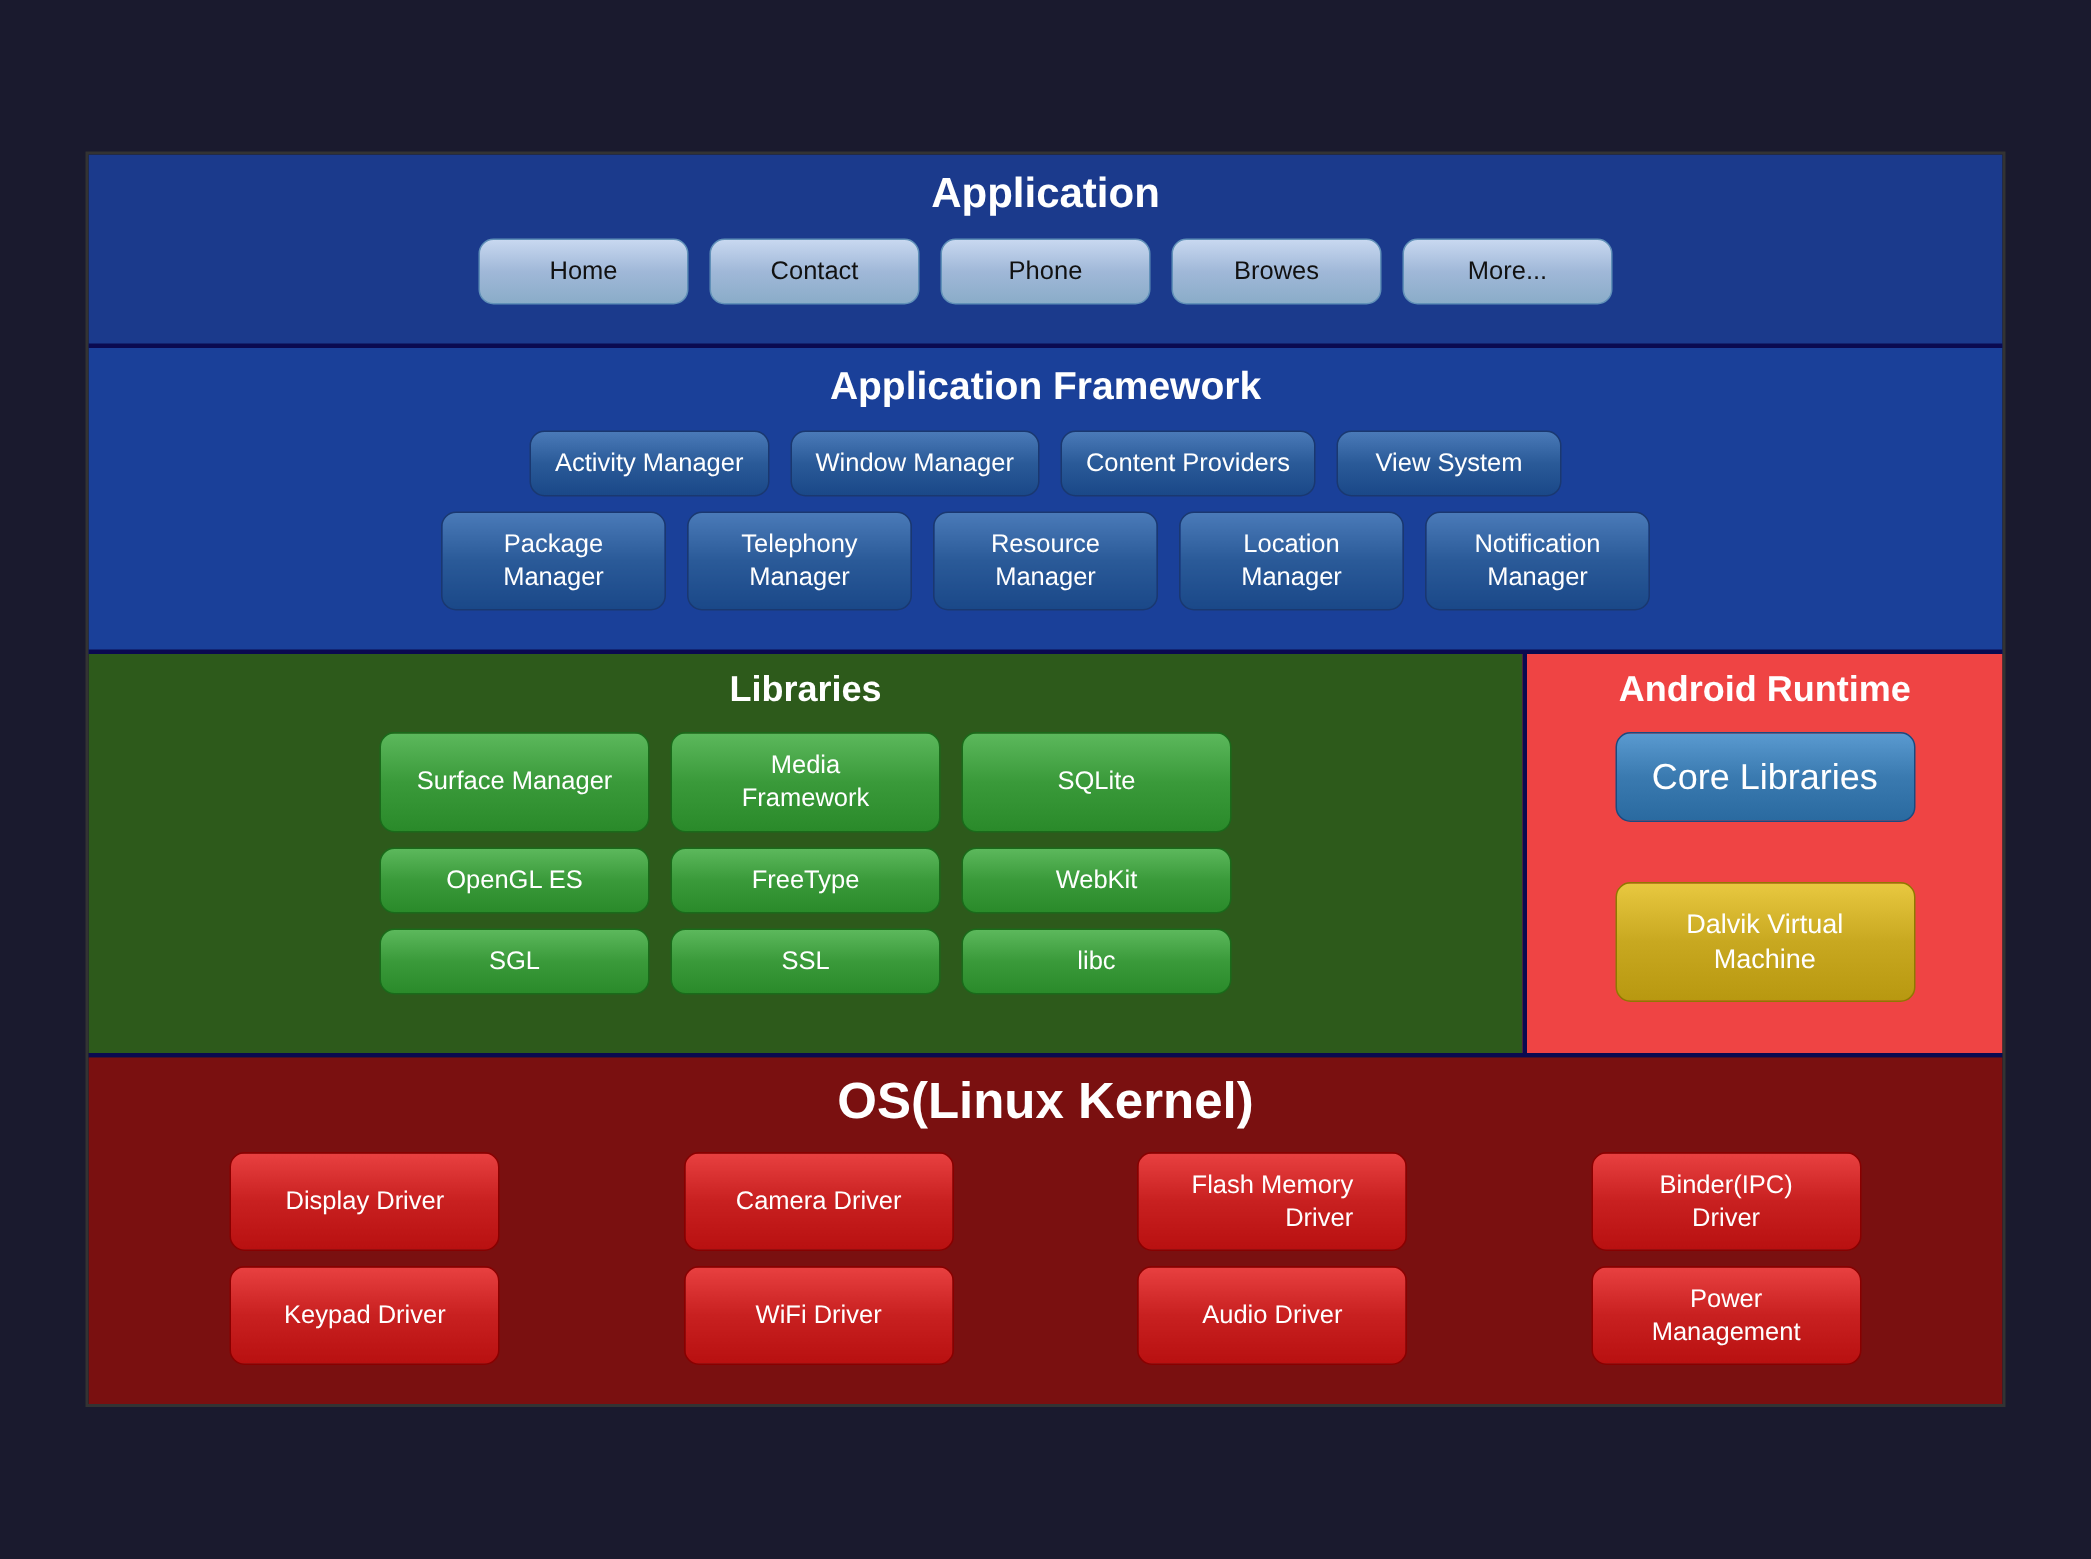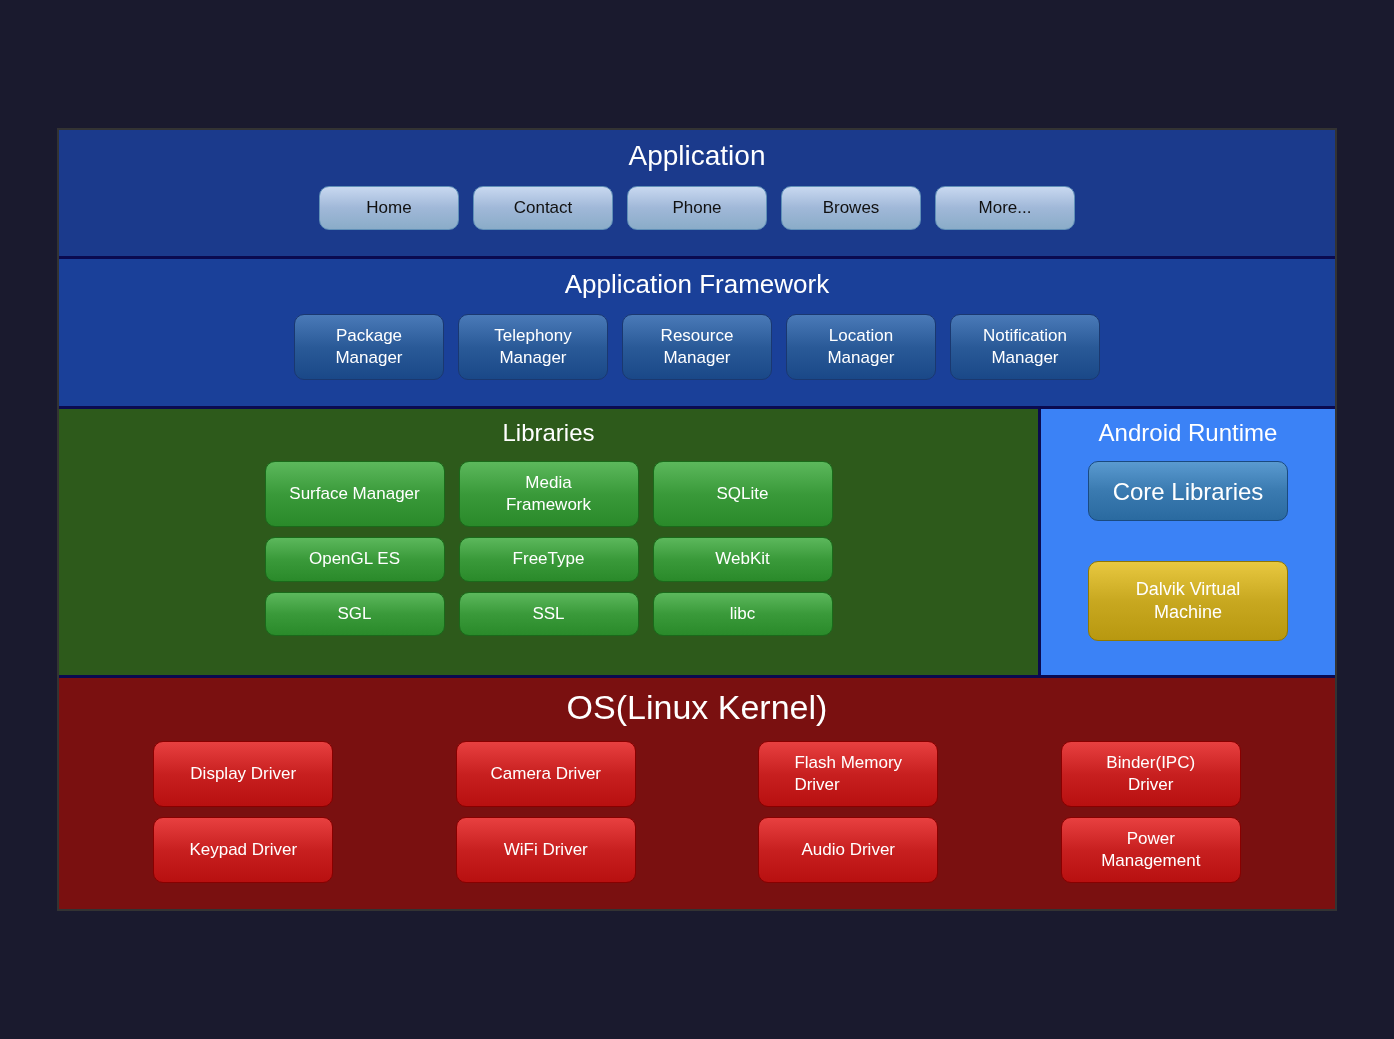--- a/index.html
+++ b/index.html
@@ -19,21 +19,21 @@
     }
 
     
     .section {
       padding: 10px 20px 16px;
       position: relative;
     }
     .section-title {
       text-align: center;
       font-size: 26px;
-      font-weight: normal;
+      font-weight: bold;
       color: #fff;
       margin-bottom: 14px;
     }
 
     
     .app-section {
       background: #1b3a8c;
       border-bottom: 3px solid #0a0a50;
     }
     .app-section .section-title { font-size: 28px; }
@@ -48,22 +48,22 @@
     .middle-row {
       display: flex;
       border-bottom: 3px solid #0a0a50;
     }
     .libraries-section {
       background: #2d5a1b;
       flex: 1;
       padding: 10px 20px 29px;
     }
     .android-runtime-section {
-      background: #3b82f6;
-      width: 297px;
+      background: #ef4444;
+      width: 320px;
       padding: 10px 16px 16px;
       border-left: 3px solid #0a0a50;
     }
     .libraries-section .section-title,
     .android-runtime-section .section-title {
       font-size: 24px;
     }
 
     
     .os-section {
@@ -167,20 +167,26 @@
       <div class="btn btn-app">Contact</div>
       <div class="btn btn-app">Phone</div>
       <div class="btn btn-app">Browes</div>
       <div class="btn btn-app">More...</div>
     </div>
   </div>
 
   <div class="section framework-section">
     <div class="section-title">Application Framework</div>
     <div class="btn-row">
+      <div class="btn btn-framework">Activity Manager</div>
+      <div class="btn btn-framework">Window Manager</div>
+      <div class="btn btn-framework">Content Providers</div>
+      <div class="btn btn-framework">View System</div>
+    </div>
+    <div class="btn-row">
       <div class="btn btn-framework" style="white-space:pre-line">Package
 Manager</div>
       <div class="btn btn-framework" style="white-space:pre-line">Telephony
 Manager</div>
       <div class="btn btn-framework" style="white-space:pre-line">Resource
 Manager</div>
       <div class="btn btn-framework" style="white-space:pre-line">Location
 Manager</div>
       <div class="btn btn-framework" style="white-space:pre-line">Notification
 Manager</div>
@@ -217,21 +223,21 @@
 Machine</div>
       </div>
     </div>
   </div>
 
   <div class="section os-section">
     <div class="section-title">OS(Linux Kernel)</div>
     <div class="btn-row">
       <div class="btn btn-driver">Display Driver</div>
       <div class="btn btn-driver">Camera Driver</div>
-      <div class="btn btn-driver" style="white-space:pre-line;text-align:left;">Flash Memory
+      <div class="btn btn-driver" style="white-space:pre-line;text-align:right;">Flash Memory
 Driver</div>
       <div class="btn btn-driver" style="white-space:pre-line;text-align:center;">Binder(IPC)
 Driver</div>
     </div>
     <div class="btn-row">
       <div class="btn btn-driver">Keypad Driver</div>
       <div class="btn btn-driver">WiFi Driver</div>
       <div class="btn btn-driver">Audio Driver</div>
       <div class="btn btn-driver" style="white-space:pre-line;text-align:center;">Power
 Management</div>

